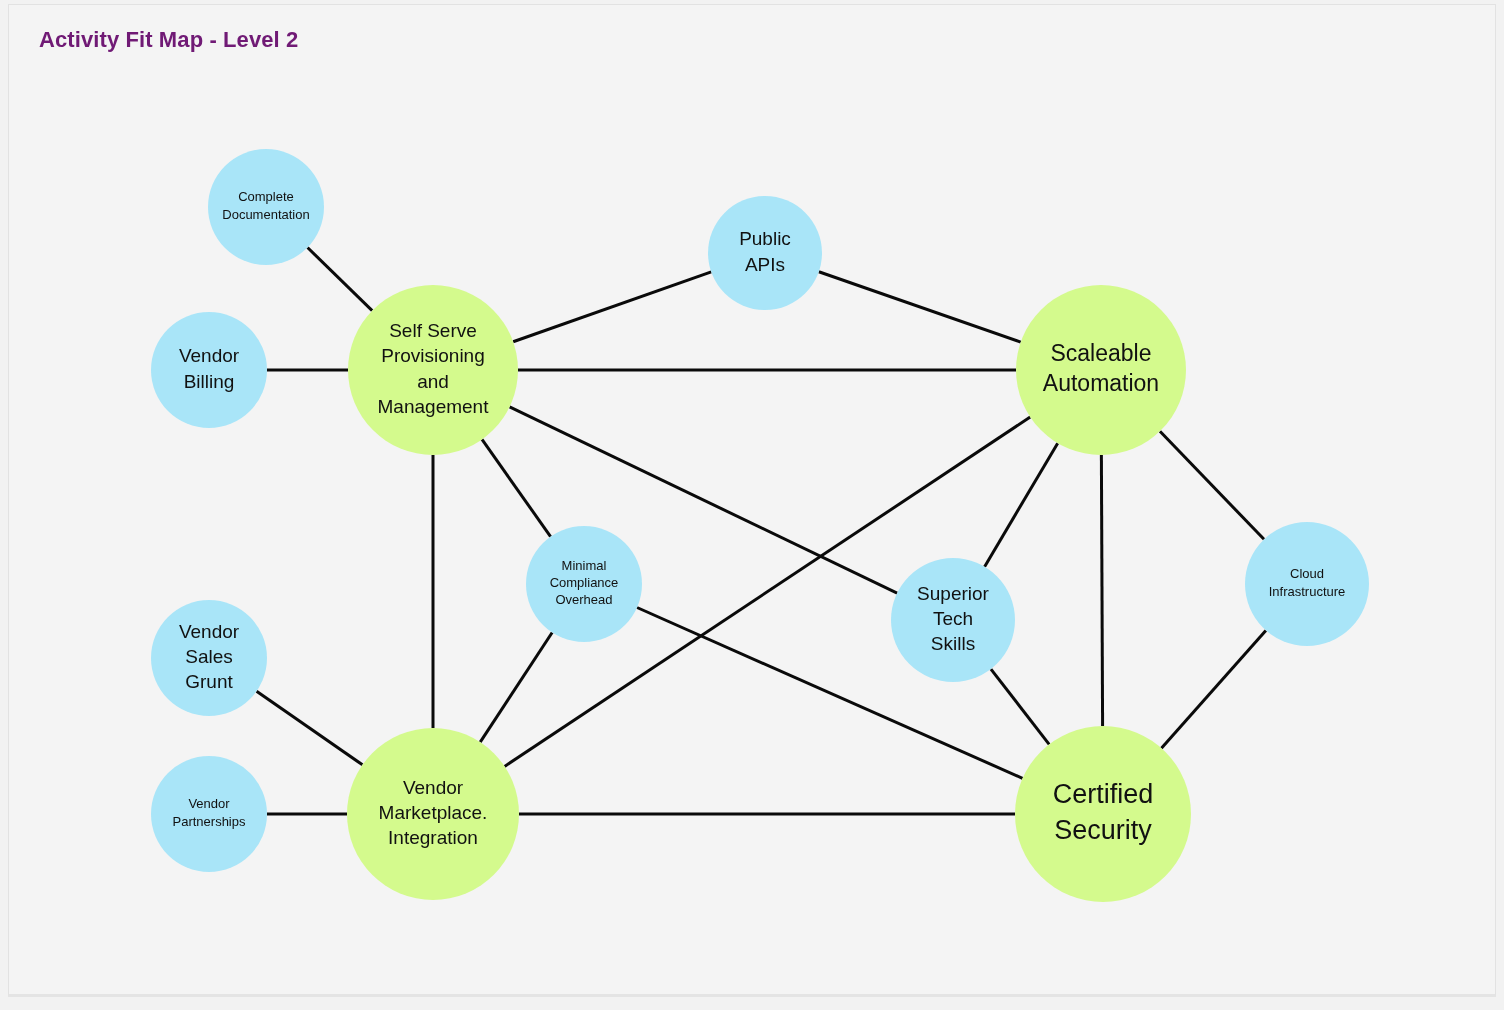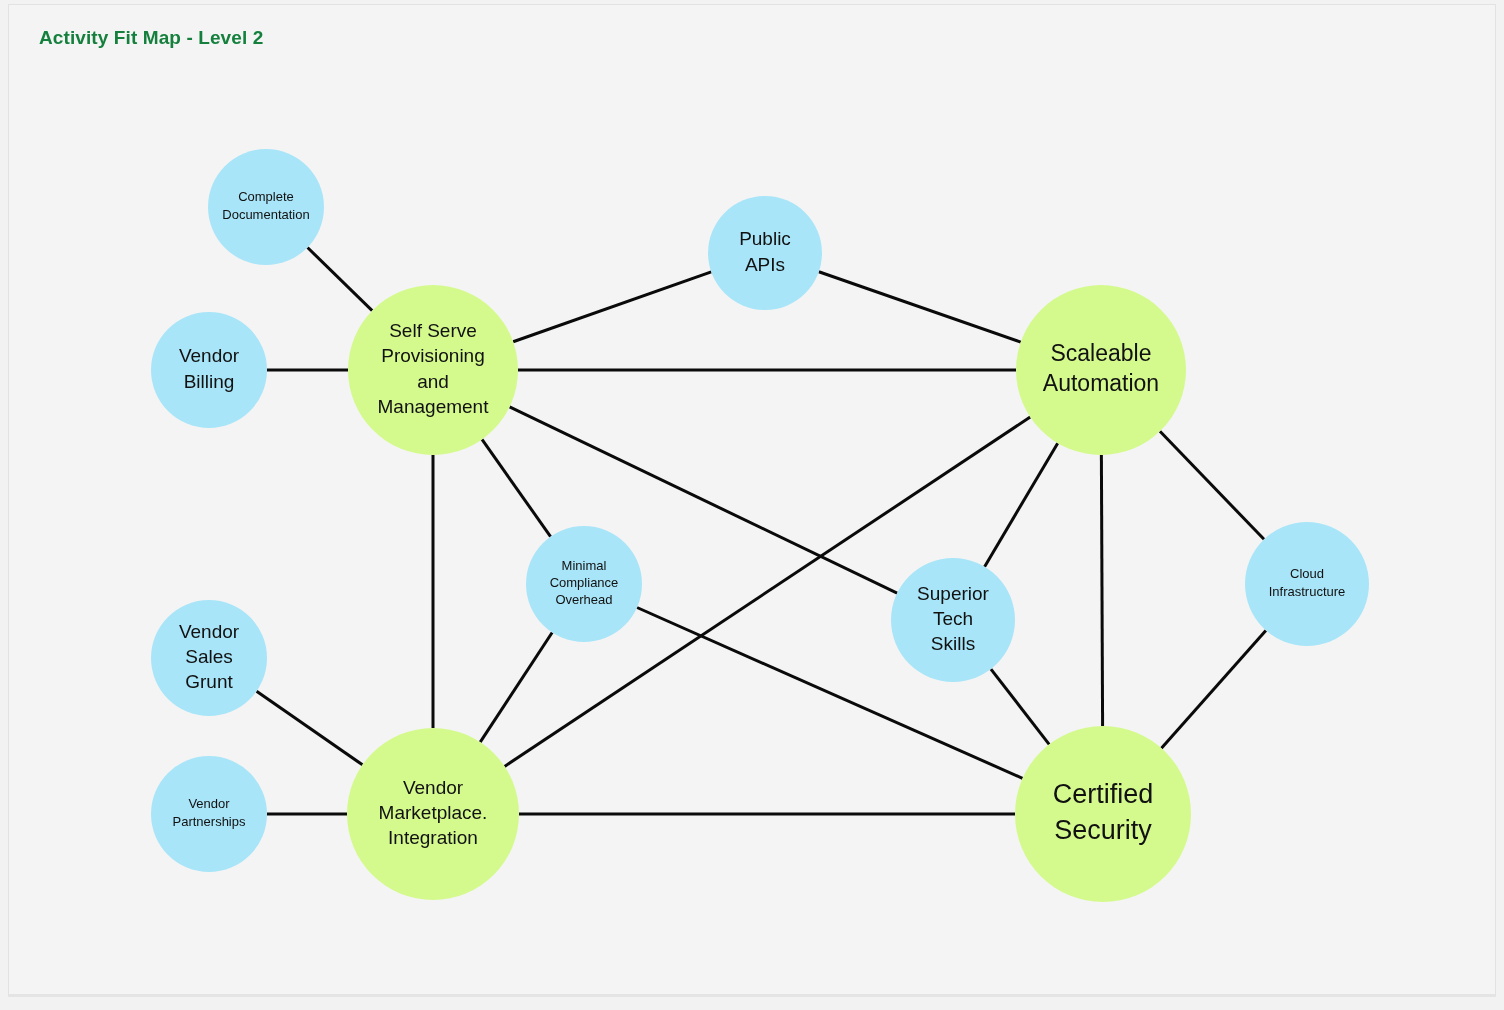--- a/index.html
+++ b/index.html
@@ -19,23 +19,23 @@
     height: 993px;
     background: #f4f4f4;
     border: 1px solid #e2e2e2;
     border-bottom: 3px solid #e4e4e4;
     box-sizing: border-box;
   }
   #diagram-title {
     position: absolute;
     left: 30px;
     top: 22px;
-    font-size: 19px;
+    font-size: 22px;
     font-weight: bold;
-    color: #15803d;
+    color: #701a75;
     letter-spacing: 0.1px;
     white-space: nowrap;
   }
   #graph-svg {
     position: absolute;
     left: 0;
     top: 0;
     width: 1504px;
     height: 1010px;
   }

